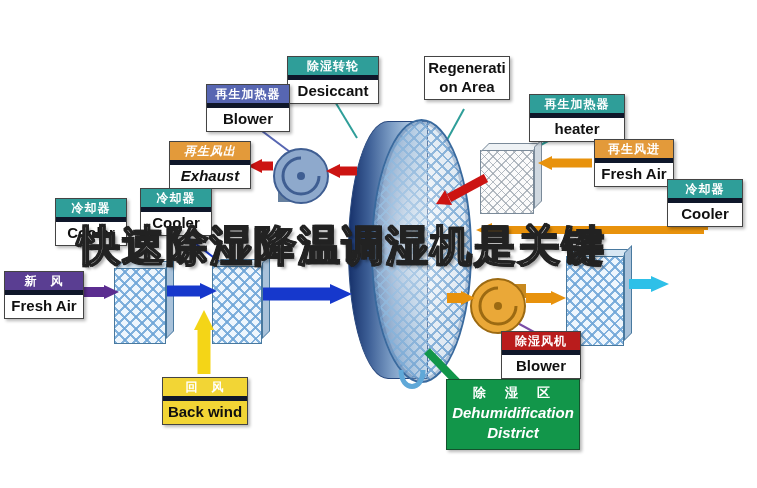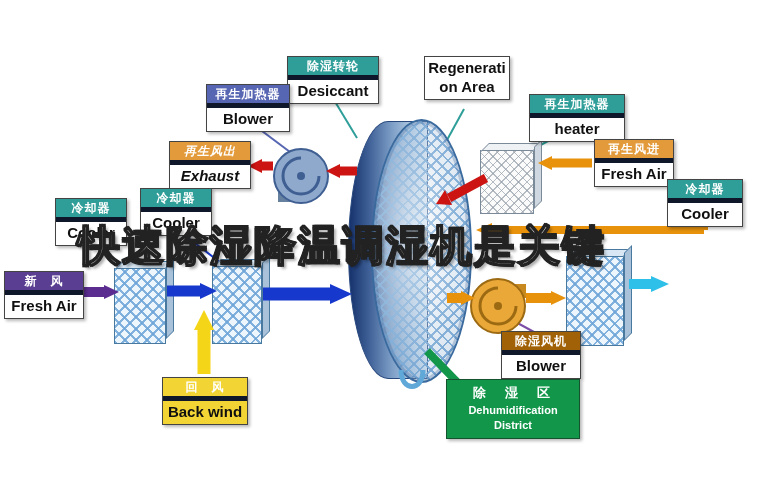--- a/index.html
+++ b/index.html
@@ -12,30 +12,30 @@
   
   .lbox{position:absolute;z-index:6;border:1px solid #444;background:#fff;text-align:center;
         box-shadow:2px 2px 3px rgba(0,0,0,.28);}
   .lbox .hd{font-size:12px;font-weight:bold;color:#fff;padding:2px 3px;border-bottom:5px solid #0f172a;
             line-height:1.2;letter-spacing:1px;}
   .lbox .bd{font-size:15px;font-weight:bold;color:#101010;padding:2px 3px;line-height:1.25;white-space:pre-line;}
   .hd-teal{background:#2f9e99;}
   .hd-slate{background:#5766b2;}
   .hd-orange{background:#e39a3a;}
   .hd-purple{background:#5a3e92;}
-  .hd-violet{background:#a16207;}
+  .hd-violet{background:#b91c1c;}
   .hd-cyan{background:#41c6e6;color:#0b2d86;}
   .hd-yellow{background:#f2d535;color:#222;}
   .bd-yellow{background:#f2d535;color:#222;}
   .bd-blue{color:#1b4fa0;}
 
   .box-green{position:absolute;z-index:6;border:1px solid #14532d;background:#12964a;color:#fff;
              text-align:center;box-shadow:2px 2px 3px rgba(0,0,0,.28);font-weight:bold;}
   .box-green .g-zh{font-size:13px;padding:4px 4px 1px;letter-spacing:3px;}
-  .box-green .g-en{font-size:11px;padding:0 4px 5px;white-space:pre-line;line-height:1.35;}
+  .box-green .g-en{font-size:15px;padding:0 4px 5px;white-space:pre-line;line-height:1.35;font-style:italic;}
 
   
   .hx{position:absolute;z-index:2;border:1px solid #49799f;
       background:
         repeating-linear-gradient(45deg,rgba(110,165,215,.85) 0 2px,transparent 2px 8px),
         repeating-linear-gradient(135deg,rgba(110,165,215,.85) 0 2px,transparent 2px 8px),
         #eef6fd;}
   .hx::before{content:"";position:absolute;left:0;top:-8px;width:100%;height:8px;box-sizing:border-box;
       background:#d8e7f3;border:1px solid #49799f;transform:skewX(-45deg);transform-origin:bottom left;}
   .hx::after{content:"";position:absolute;right:-9px;top:-4px;width:8px;height:100%;box-sizing:border-box;

